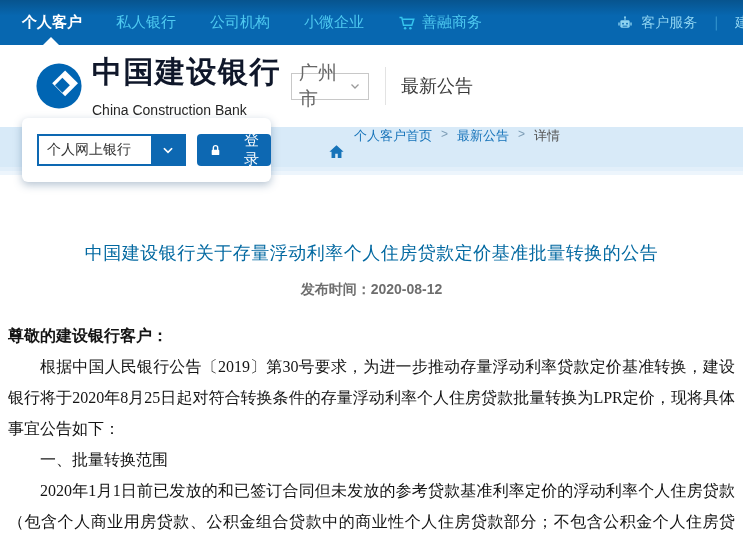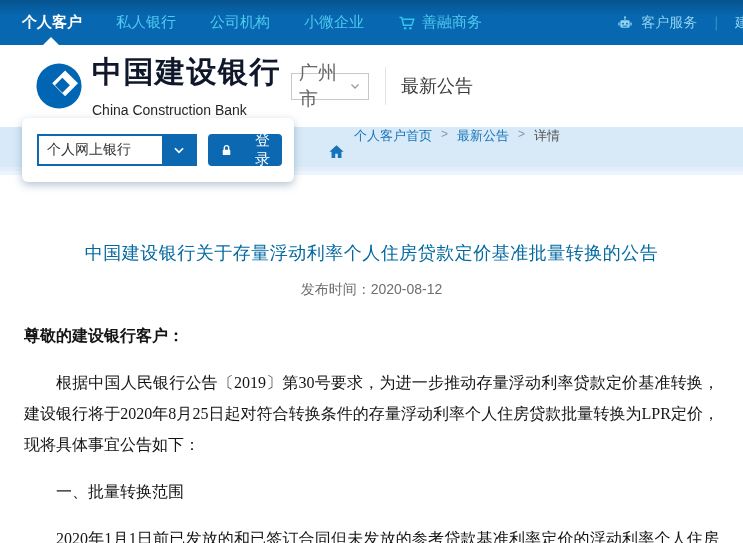--- a/index.html
+++ b/index.html
@@ -41,45 +41,45 @@
   .substrip{
     height:48px;position:relative;
     background:linear-gradient(180deg,#d8eaf8 0%,#d8eaf8 84%,#e2effa 84%,#e2effa 92%,#edf5fc 92%,#edf5fc 100%);
   }
   .breadcrumb{position:absolute;left:328px;top:0;height:48px;display:flex;gap:9px;font-size:13px;}
   .crumb-link{color:#1673b9;cursor:pointer;}
   .crumb-sep{color:#7d9db5;font-size:12px;}
   .crumb-current{color:#555;}
   
   .login-panel{
-    position:absolute;left:22px;top:118px;width:272px;height:64px;background:#fff;border-radius:6px;
+    position:absolute;left:22px;top:118px;width:249px;height:64px;background:#fff;border-radius:6px;
     box-shadow:0 3px 8px rgba(45,85,125,.35);z-index:5;display:flex;align-items:center;padding-left:15px;gap:11px;
     box-sizing:border-box;
   }
   .login-select{
     width:160px;height:32px;border:2px solid #0d68b2;background:#fff;box-sizing:border-box;
     display:flex;align-items:stretch;cursor:pointer;
   }
   .login-select .val{flex:1;display:flex;align-items:center;padding-left:8px;font-size:14px;color:#333;}
   .login-select .dd{width:33px;background:#0d68b2;display:flex;align-items:center;justify-content:center;}
   .login-btn{
     width:74px;height:32px;background:#0d68b2;border:none;border-radius:4px;color:#fff;font-size:15px;
     display:flex;align-items:center;justify-content:center;gap:22px;cursor:pointer;padding:16px;
   }
   
   .article{padding:0 8px;}
   .article-title{
     margin:16px;padding-top:50px;text-align:center;font-size:18px;font-weight:500;color:#0369a1;letter-spacing:.5px;
   }
-  .pub-time{text-align:center;font-size:14px;color:#6e6e6e;margin-top:13px;}
+  .pub-time{text-align:center;font-size:14px;color:#6e6e6e;margin-top:13px;font-weight:bold;}
   .article-body{
     margin-top:21px;font-family:"Liberation Serif","DejaVu Serif",serif;
     font-size:16px;line-height:31px;color:#141414;text-align:justify;
   }
-  .article-body p{margin:16px;}
+  .article-body p{margin:0;}
   .greeting{font-weight:bold;}
   .para{text-indent:2em;}
   .icon{display:inline-flex;align-items:center;justify-content:center;}
 </style>
 </head>
 <body>
 
 <div class="topnav">
   <div class="nav-left">
     <span class="nav-item active">个人客户</span>

